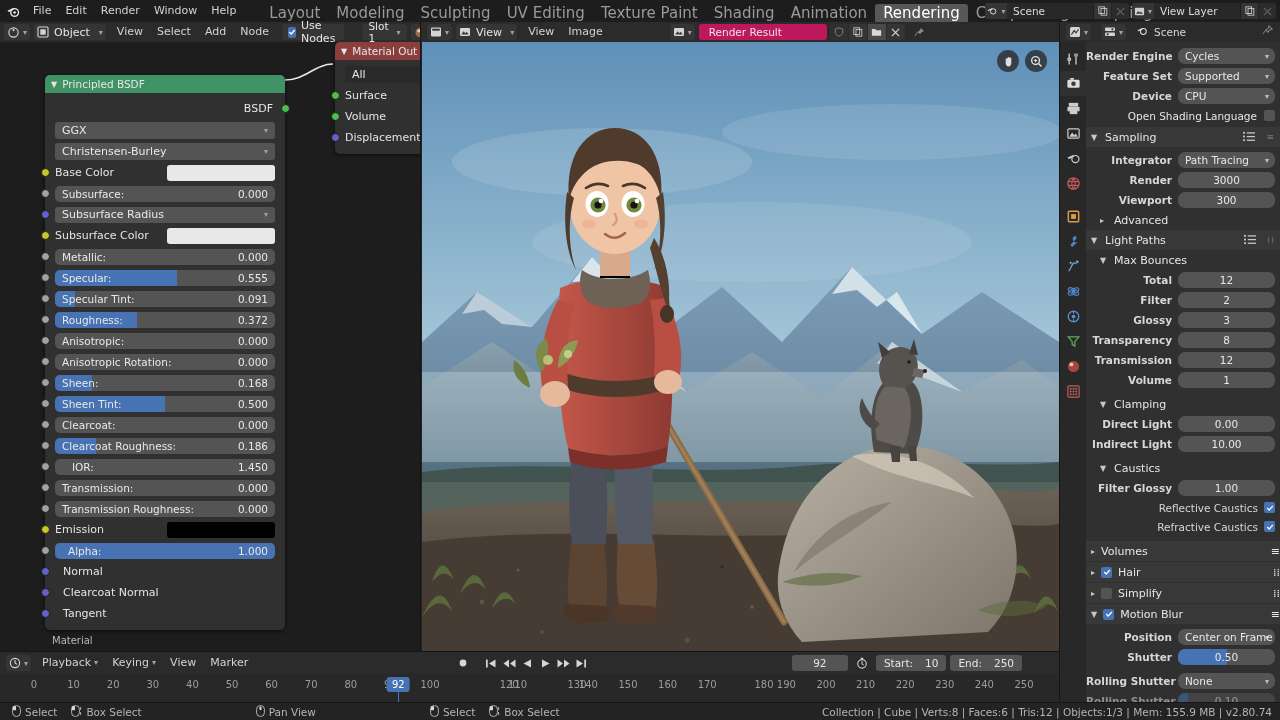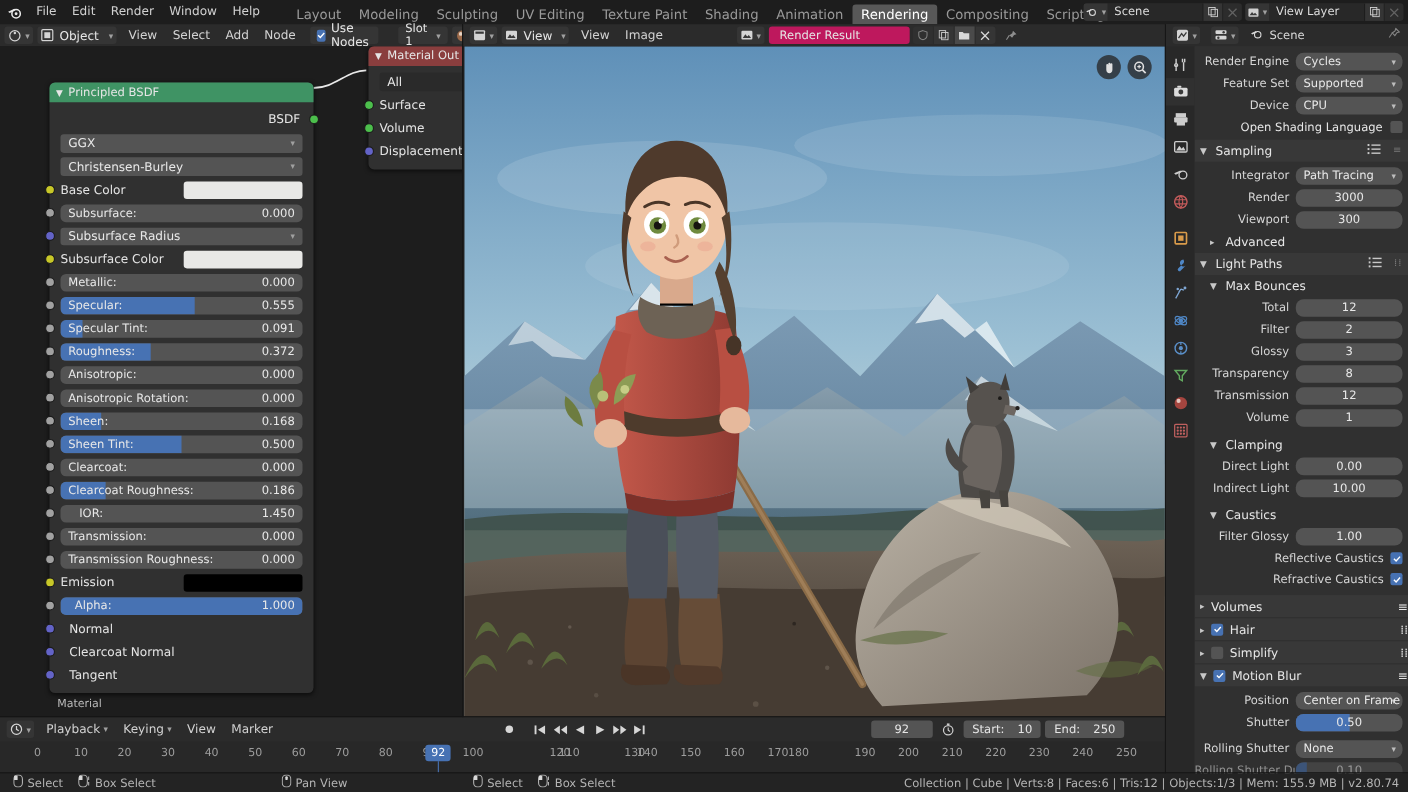--- a/index.html
+++ b/index.html
@@ -15,21 +15,21 @@
 
   
   .topbar{
     position:absolute; left:0; top:0; width:1280px; height:22px;
     background:#1d1d1d; display:flex; align-items:center;
   }
   .blender-logo{ width:26px; height:22px; display:flex; align-items:center; justify-content:center; }
   .menu-item{ padding:0 7px; height:22px; line-height:22px; color:#d2d2d2; font-size:11px; white-space:nowrap;}
   .wstabs{ display:flex; align-items:flex-end; height:22px; margin-left:18px; }
   .wstab{
-    padding:0 8px; height:18px; line-height:18px; color:#9a9a9a; font-size:12px;
+    padding:0 8px; height:18px; line-height:18px; color:#9a9a9a; font-size:15px;
     border-radius:3px 3px 0 0; white-space:nowrap; align-self:flex-end;
   }
   .wstab.active{ background:#585858; color:#fff; }
   .wstab.plus{ color:#9a9a9a; padding:0 6px; }
   .topbar-right{ position:absolute; right:0; top:0; height:22px; display:flex; align-items:center; gap:3px; padding-right:4px;}
   .idblock{
     display:flex; align-items:center; height:16px; background:#282828; border-radius:3px; overflow:hidden;
   }
   .idblock .icbtn{ width:22px; height:16px; background:#353535; display:flex; align-items:center; justify-content:center;}
   .idblock .idname{ background:#282828; padding:0 8px 0 6px; height:16px; line-height:16px; min-width:86px; font-size:10.5px; color:#dcdcdc;}
@@ -85,21 +85,21 @@
   .ovbtn{ width:22px; height:22px; border-radius:50%; background:rgba(40,40,40,.78); display:flex; align-items:center; justify-content:center;}
 
   
   .props{ position:absolute; left:1060px; top:22px; width:220px; height:698px; background:#303030; }
   .props-header{ position:absolute; left:0; top:0; width:220px; height:20px; background:#2b2b2b; display:flex; align-items:center; padding-left:6px; gap:6px;}
   .props-tabs{ position:absolute; left:0; top:20px; width:26px; height:678px; background:#282828; padding-top:4px; }
   .ptab{ width:26px; height:25px; display:flex; align-items:center; justify-content:center; position:relative;}
   .ptab.active{ background:#303030; }
   .props-body{ position:absolute; left:26px; top:20px; width:194px; height:678px; background:#303030; overflow:hidden; font-size:10.5px;}
   .prow{ display:flex; align-items:center; height:20px; padding:0 5px 0 0; }
-  .prow .plabel{ width:92px; text-align:right; padding-right:6px; color:#d6d6d6; font-size:10.5px; white-space:nowrap; overflow:hidden;}
+  .prow .plabel{ width:92px; text-align:right; padding-right:6px; color:#d6d6d6; font-size:10.5px; white-space:nowrap; overflow:hidden;font-weight:bold;}
   .prow .pval{
     flex:1; height:16px; background:#545454; border-radius:7px; display:flex; align-items:center;
     justify-content:center; font-size:10.5px; color:#e8e8e8; position:relative; overflow:hidden;
   }
   .prow .pval.left{ justify-content:flex-start; padding-left:7px;}
   .prow .pval .dropchev{ position:absolute; right:6px; font-size:8px; color:#bdbdbd;}
   .prow .pval .fill{ position:absolute; left:0; top:0; bottom:0; background:#4772b3; border-radius:3px 0 0 3px;}
   .prow .pval span.tx{ position:relative; z-index:2;}
   .panel-hdr{ display:flex; align-items:center; height:20px; background:#383838; padding-left:5px; gap:5px; font-size:11px; color:#e6e6e6;}
   .panel-hdr.sub{ background:transparent; padding-left:14px;}
@@ -1207,21 +1207,21 @@
         <div class="tick" style="left: 350.8px;">80</div>
         <div class="tick" style="left: 390.4px;">90</div>
         <div class="tick" style="left: 430px;">100</div>
         <div class="tick" style="left: 469.6px; margin-left: 48px;">110</div>
         <div class="tick" style="left: 509.2px;">120</div>
         <div class="tick" style="left: 577px;">130</div>
         <div class="tick" style="left: 588.4px;">140</div>
         <div class="tick" style="left: 628px;">150</div>
         <div class="tick" style="left: 667.6px;">160</div>
         <div class="tick" style="left: 707.2px;">170</div>
-        <div class="tick" style="left: 726px;">180</div>
+        <div class="tick" style="left: 764px;">180</div>
         <div class="tick" style="left: 786.4px;">190</div>
         <div class="tick" style="left: 826px;">200</div>
         <div class="tick" style="left: 865.6px;">210</div>
         <div class="tick" style="left: 905.2px;">220</div>
         <div class="tick" style="left: 944.8px;">230</div>
         <div class="tick" style="left: 984.4px;">240</div>
         <div class="tick" style="left: 1024px;">250</div>
         <div class="playline" style="left: 398.32px;"></div>
         <div class="playhead" style="left: 398.32px;">92</div>
       </div>

